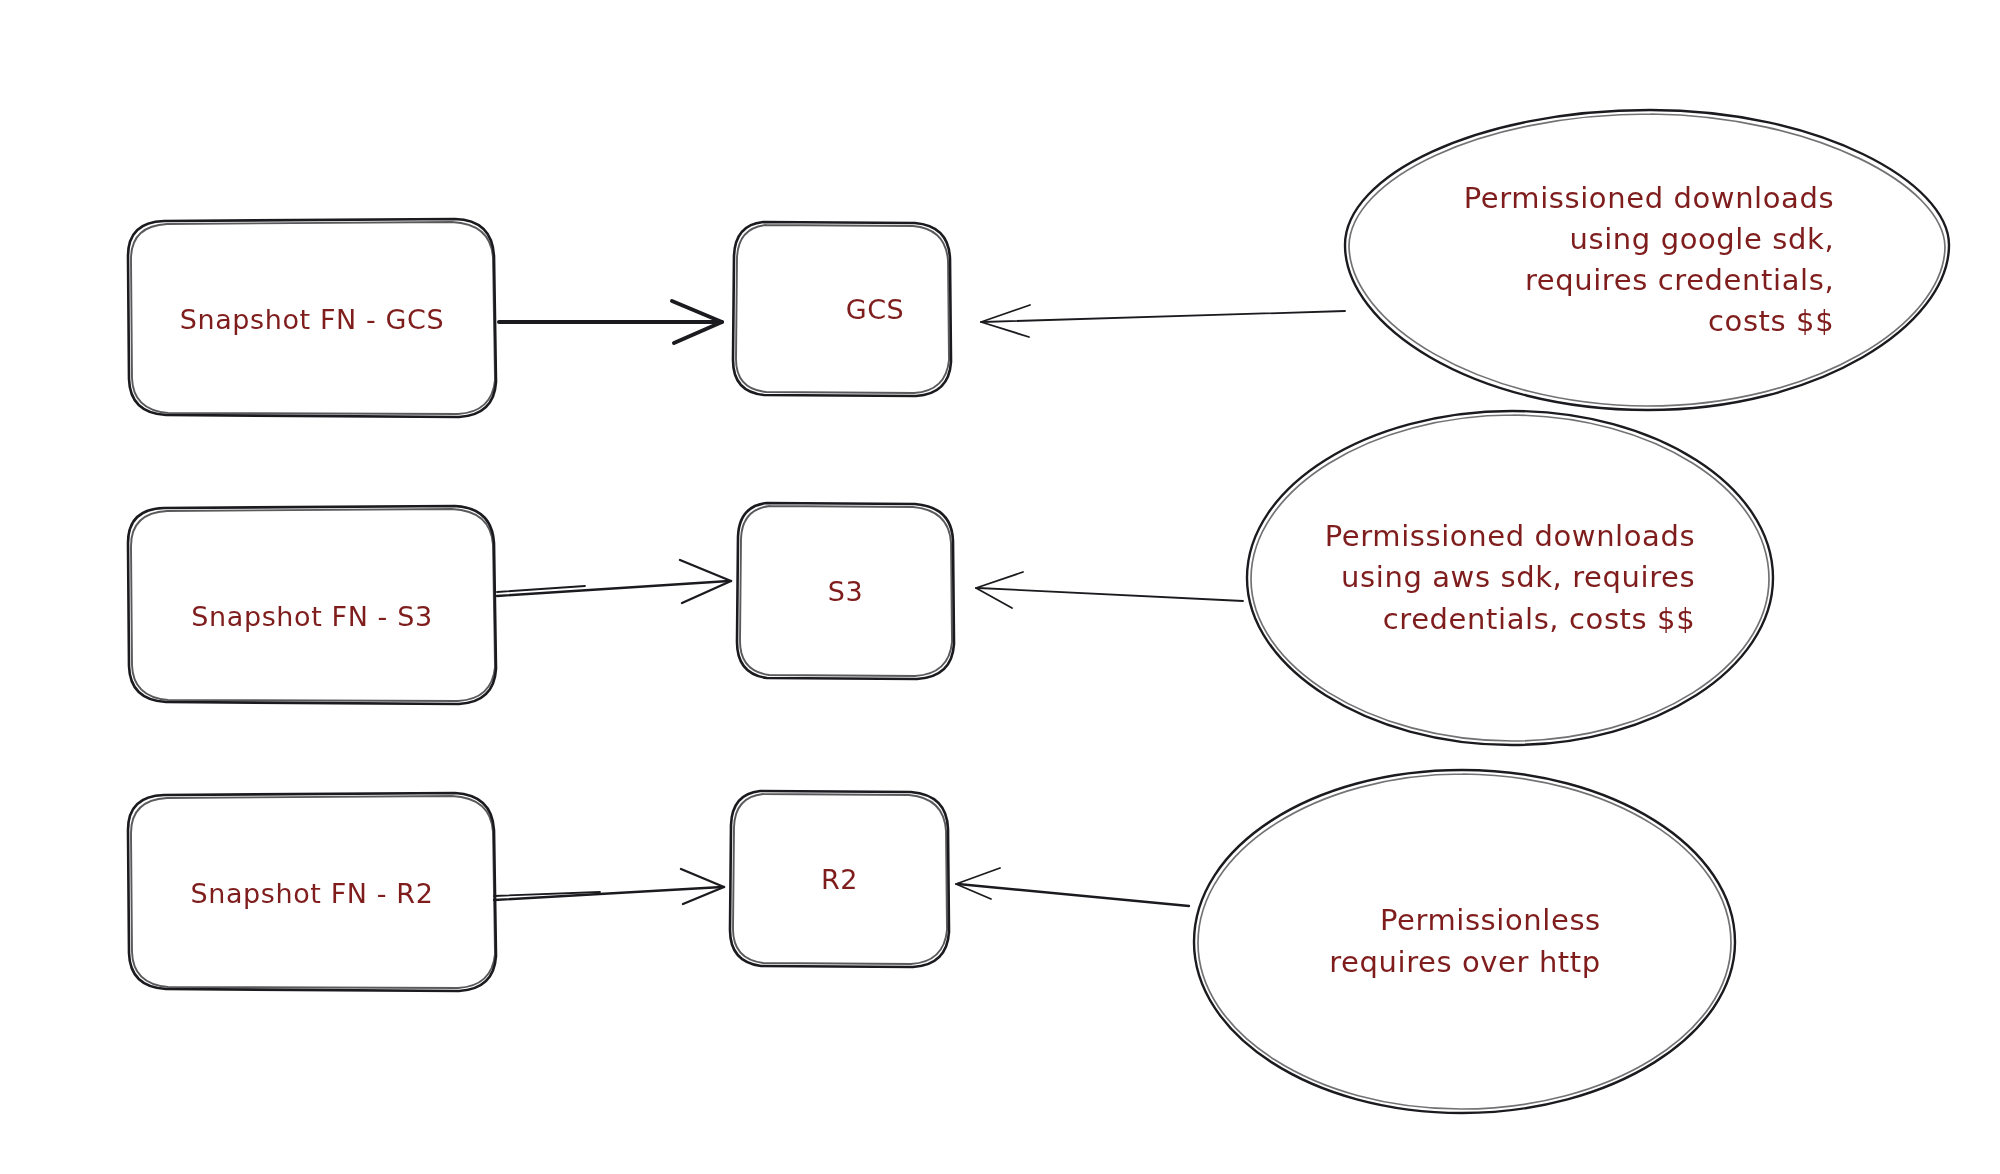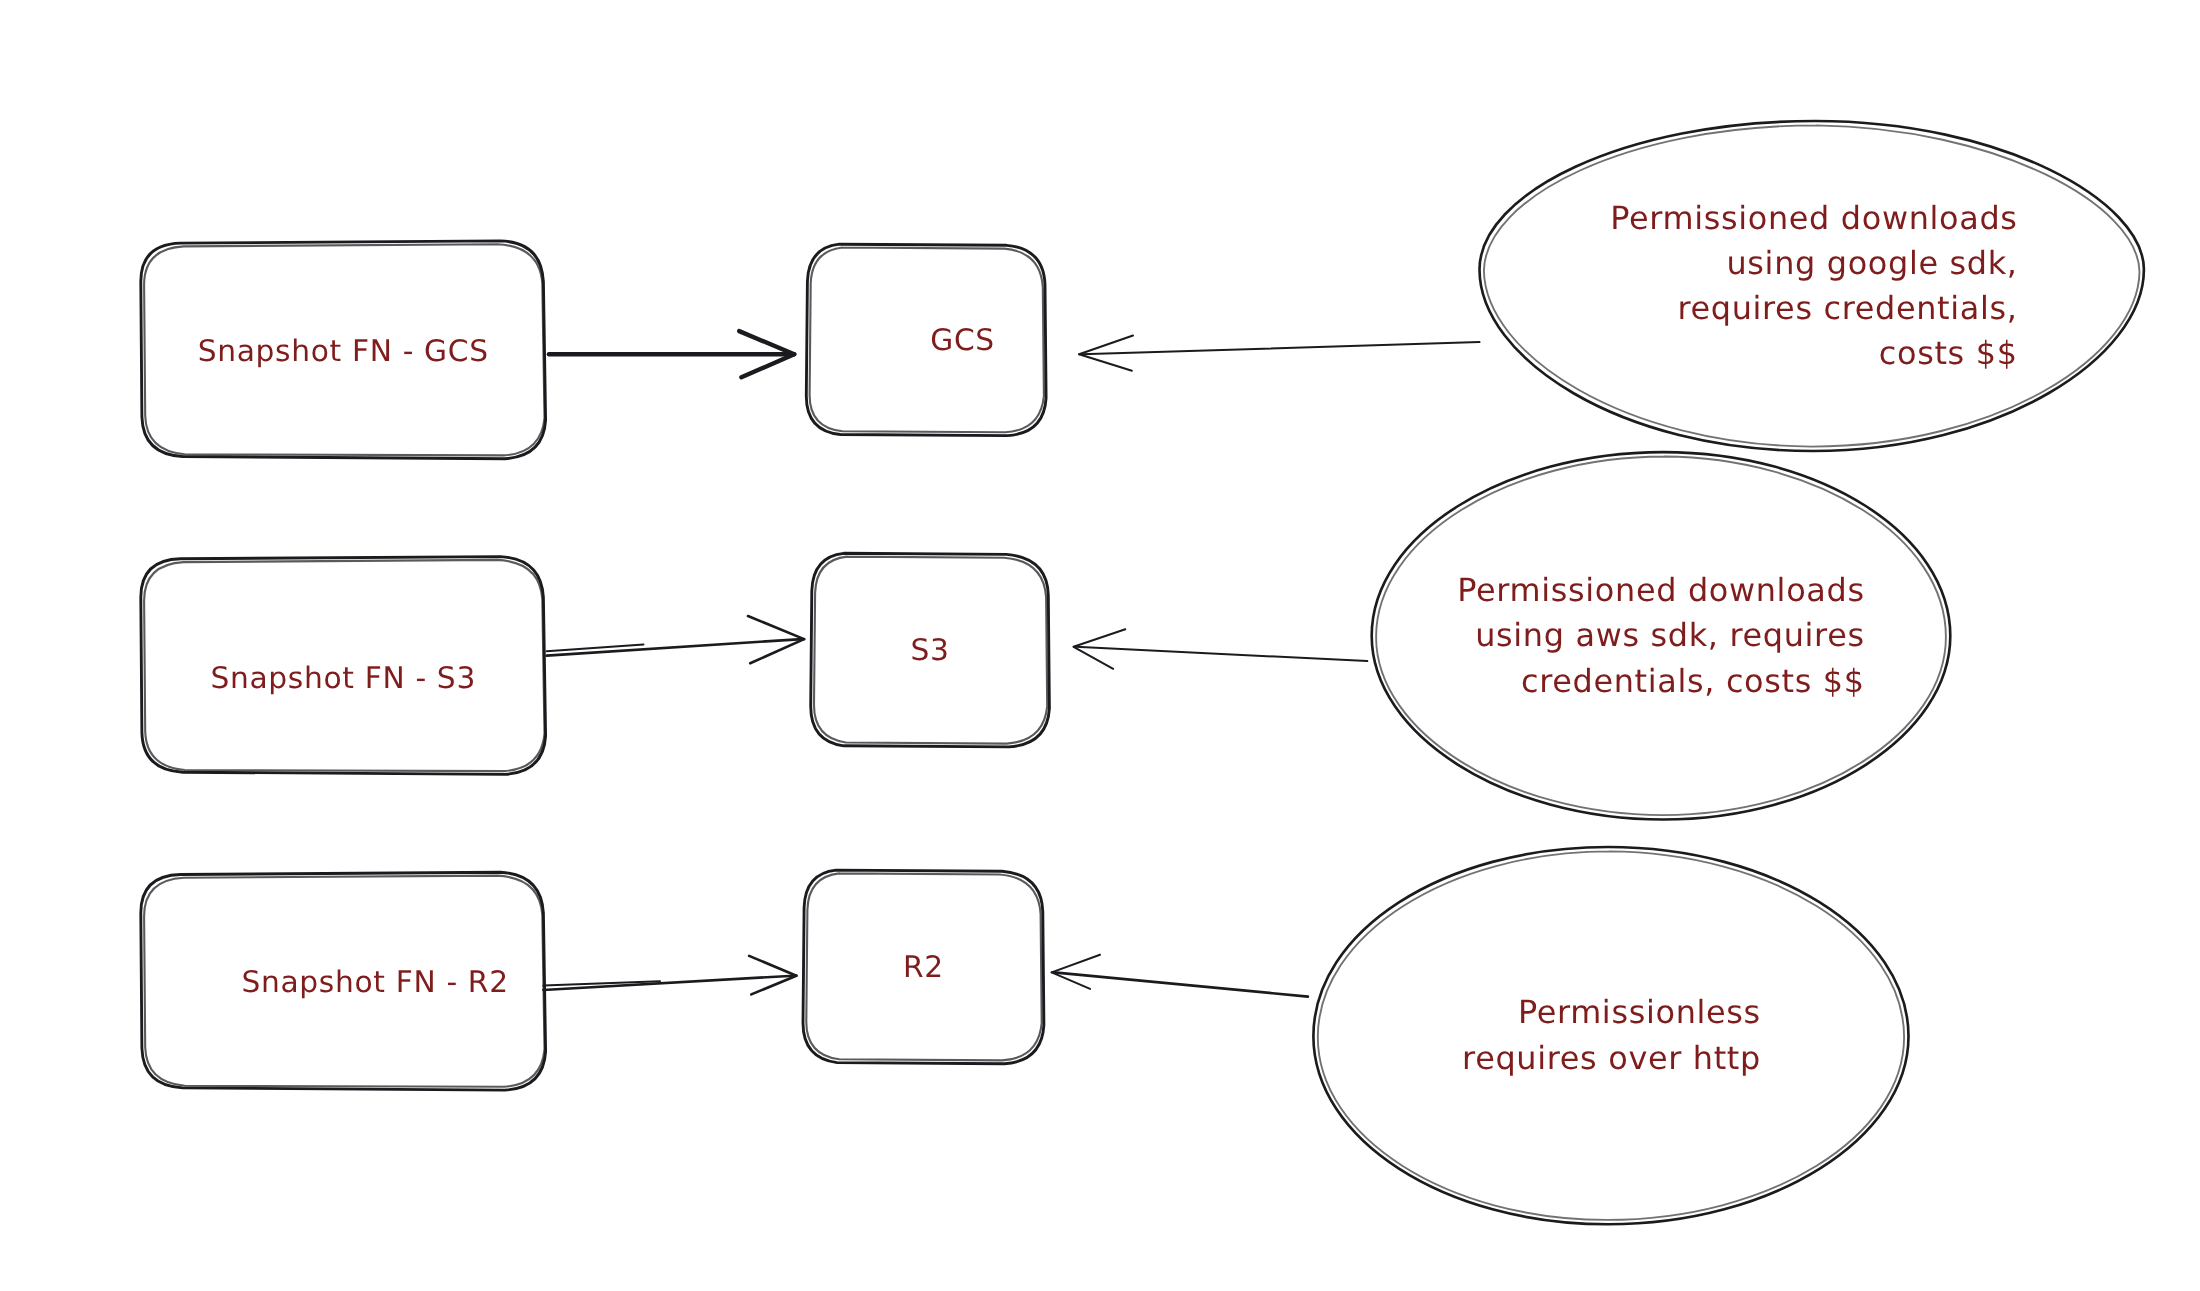--- a/index.html
+++ b/index.html
@@ -145,20 +145,20 @@
 costs $$</div>
 
   <div class="node-label label-src" style="left:128px; top:508px; width:368px; height:217px;">Snapshot FN - S3</div>
 
   <div class="node-label label-store" style="left:737px; top:503px; width:217px; height:176px;border-radius:18px;">S3</div>
 
   <div class="node-label label-note" style="left:1262px; top:425px; width:496px; height:306px;">Permissioned downloads
 using aws sdk, requires
 credentials, costs $$</div>
 
-  <div class="node-label label-src" style="left:128px; top:795px; width:368px; height:196px;padding-left:29px;">Snapshot FN - R2</div>
+  <div class="node-label label-src" style="left:128px; top:795px; width:368px; height:196px;">Snapshot FN - R2</div>
 
   <div class="node-label label-store" style="left:730px; top:791px; width:219px; height:176px;border-radius:20px;">R2</div>
 
   <div class="node-label label-note" style="left:1208px; top:784px; width:514px; height:315px;">Permissionless
 requires over http</div>
 
 </div>
 
 </body></html>

